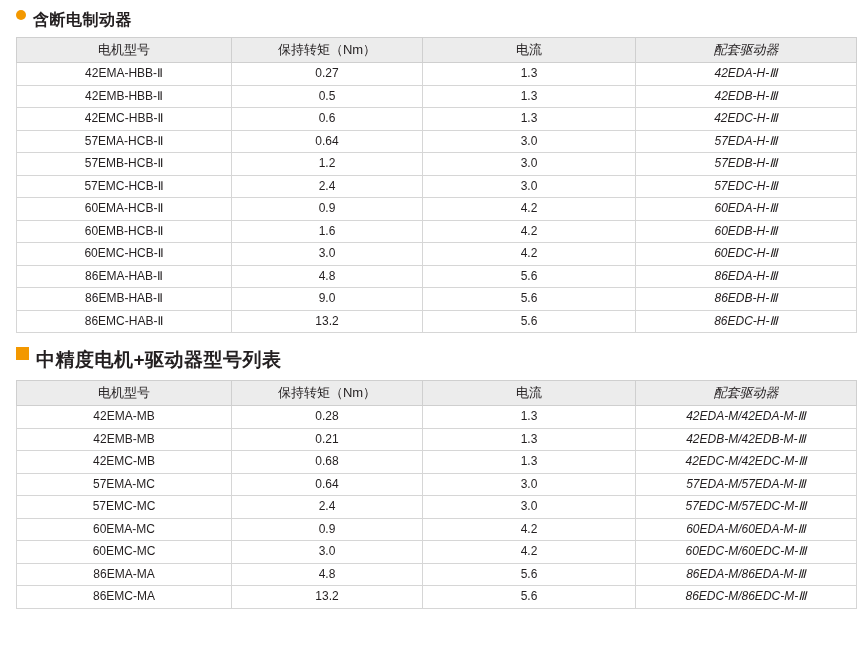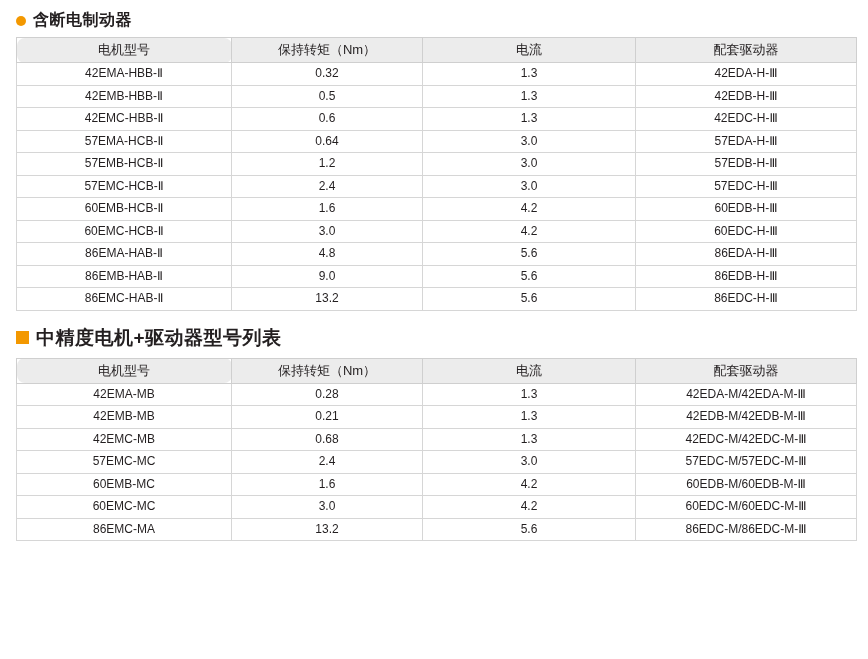--- a/index.html
+++ b/index.html
@@ -18,21 +18,20 @@
     position: relative;
     width: 868px;
     height: 659px;
     box-sizing: border-box;
     padding: 8px 16px 0 16px;
   }
 
   
   .section-heading {
     display: flex;
-    align-items: center;
     gap: 7px;
   }
   .section-heading.small {
     margin: 2px 0 6px 0;
   }
   .section-heading.big {
     margin: 14px 0 7px 0;
   }
   .bullet-dot {
     width: 10px;
@@ -82,33 +81,33 @@
   table.spec thead th {
     background: #ececec;
     font-size: 13px;
     height: 24px;
     line-height: 24px;
     border-color: #cfcfcf;
   }
   table.spec td:first-child,
   table.spec th:first-child {
     width: 214px;
-    border-radius: 8px;
   }
   table.spec td:nth-child(2),
   table.spec th:nth-child(2) {
     width: 190px;
   }
   table.spec td:nth-child(3),
   table.spec th:nth-child(3) {
     width: 212px;
   }
   table.spec td:nth-child(4),
   table.spec th:nth-child(4) {
     width: 220px;
+    font-style: italic;
   }
 </style>
 </head>
 <body>
 
 <div class="page">
 
   <div class="section-heading small">
     <span class="bullet-dot"></span>
     <span class="heading-text">含断电制动器</span>
@@ -119,21 +118,21 @@
       <tr>
         <th>电机型号</th>
         <th>保持转矩（Nm）</th>
         <th>电流</th>
         <th>配套驱动器</th>
       </tr>
     </thead>
     <tbody>
       <tr>
         <td>42EMA-HBB-Ⅱ</td>
-        <td>0.32</td>
+        <td>0.27</td>
         <td>1.3</td>
         <td>42EDA-H-Ⅲ</td>
       </tr>
       <tr>
         <td>42EMB-HBB-Ⅱ</td>
         <td>0.5</td>
         <td>1.3</td>
         <td>42EDB-H-Ⅲ</td>
       </tr>
       <tr>
@@ -152,20 +151,26 @@
         <td>57EMB-HCB-Ⅱ</td>
         <td>1.2</td>
         <td>3.0</td>
         <td>57EDB-H-Ⅲ</td>
       </tr>
       <tr>
         <td>57EMC-HCB-Ⅱ</td>
         <td>2.4</td>
         <td>3.0</td>
         <td>57EDC-H-Ⅲ</td>
+      </tr>
+      <tr>
+        <td>60EMA-HCB-Ⅱ</td>
+        <td>0.9</td>
+        <td>4.2</td>
+        <td>60EDA-H-Ⅲ</td>
       </tr>
       <tr>
         <td>60EMB-HCB-Ⅱ</td>
         <td>1.6</td>
         <td>4.2</td>
         <td>60EDB-H-Ⅲ</td>
       </tr>
       <tr>
         <td>60EMC-HCB-Ⅱ</td>
         <td>3.0</td>
@@ -220,36 +225,48 @@
         <td>1.3</td>
         <td>42EDB-M/42EDB-M-Ⅲ</td>
       </tr>
       <tr>
         <td>42EMC-MB</td>
         <td>0.68</td>
         <td>1.3</td>
         <td>42EDC-M/42EDC-M-Ⅲ</td>
       </tr>
       <tr>
+        <td>57EMA-MC</td>
+        <td>0.64</td>
+        <td>3.0</td>
+        <td>57EDA-M/57EDA-M-Ⅲ</td>
+      </tr>
+      <tr>
         <td>57EMC-MC</td>
         <td>2.4</td>
         <td>3.0</td>
         <td>57EDC-M/57EDC-M-Ⅲ</td>
       </tr>
       <tr>
-        <td>60EMB-MC</td>
-        <td>1.6</td>
-        <td>4.2</td>
-        <td>60EDB-M/60EDB-M-Ⅲ</td>
+        <td>60EMA-MC</td>
+        <td>0.9</td>
+        <td>4.2</td>
+        <td>60EDA-M/60EDA-M-Ⅲ</td>
       </tr>
       <tr>
         <td>60EMC-MC</td>
         <td>3.0</td>
         <td>4.2</td>
         <td>60EDC-M/60EDC-M-Ⅲ</td>
+      </tr>
+      <tr>
+        <td>86EMA-MA</td>
+        <td>4.8</td>
+        <td>5.6</td>
+        <td>86EDA-M/86EDA-M-Ⅲ</td>
       </tr>
       <tr>
         <td>86EMC-MA</td>
         <td>13.2</td>
         <td>5.6</td>
         <td>86EDC-M/86EDC-M-Ⅲ</td>
       </tr>
     </tbody>
   </table>
 

